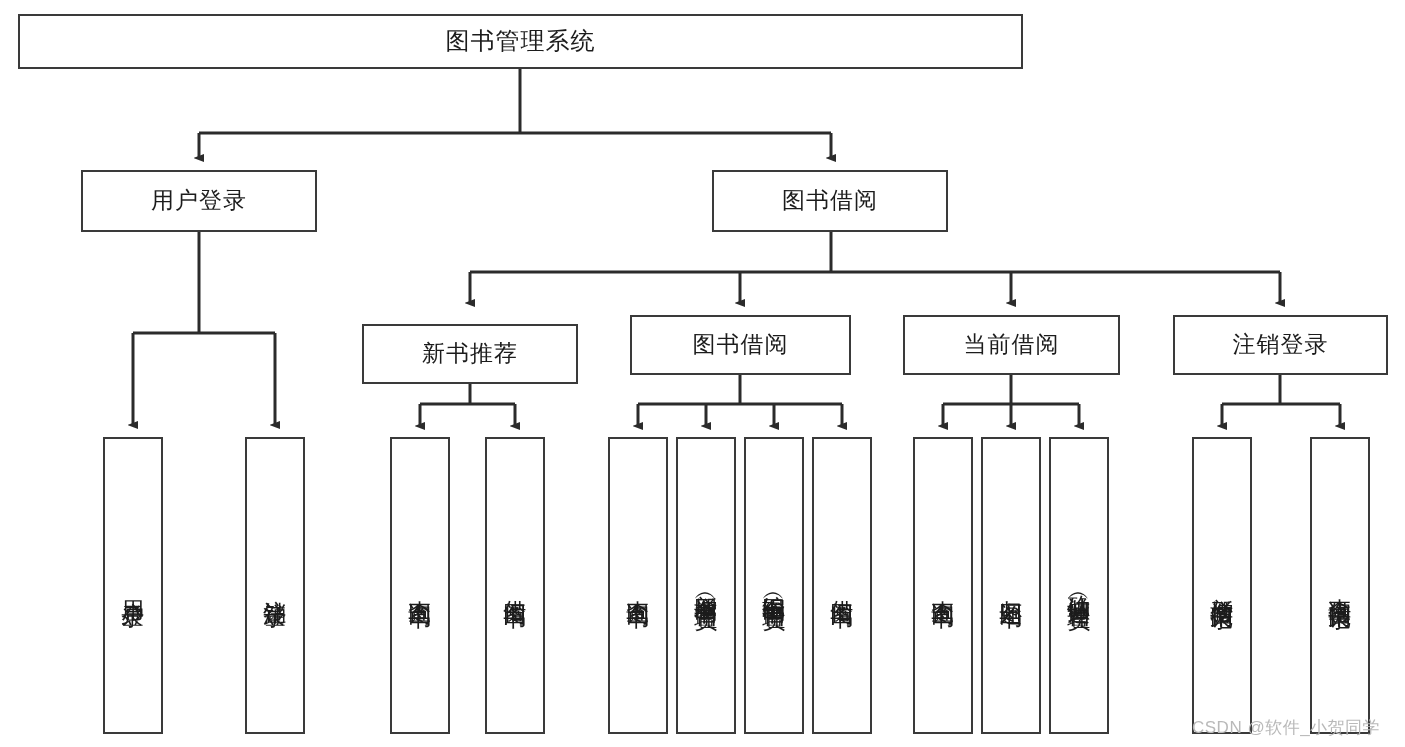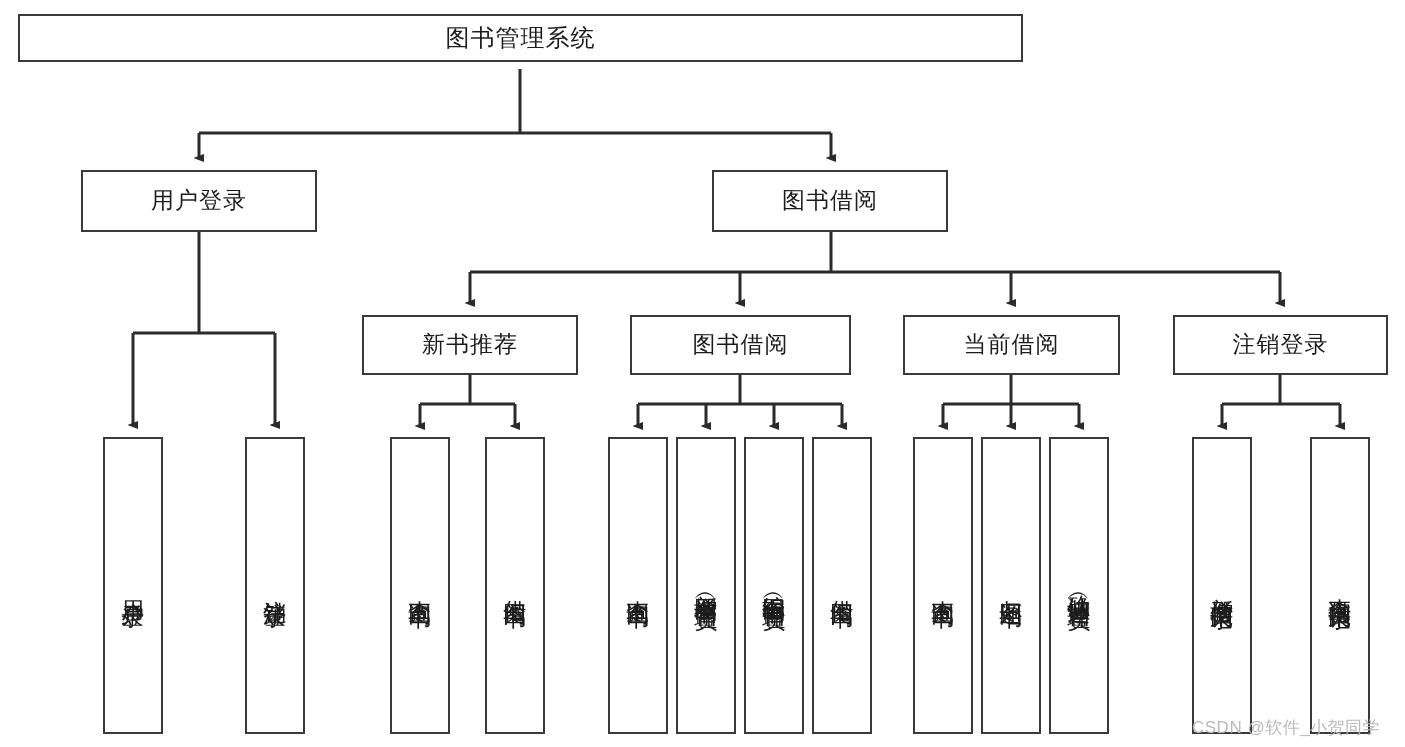--- a/index.html
+++ b/index.html
@@ -111,32 +111,32 @@
       <path d="M1011,404 L1011,426" marker-end="url(#arrow)"></path>
       <path d="M1079,404 L1079,426" marker-end="url(#arrow)"></path>
 
       <path d="M1280,375 L1280,404"></path>
       <path d="M1222,404 L1340,404"></path>
       <path d="M1222,404 L1222,426" marker-end="url(#arrow)"></path>
       <path d="M1340,404 L1340,426" marker-end="url(#arrow)"></path>
     </g>
   </svg>
 
-  <div class="node horiz" id="root-node" style="left:18px; top:14px; width:1005px; height:48px;">
+  <div class="node horiz" id="root-node" style="left:18px; top:14px; width:1005px; height:55px;">
     <span class="txt">图书管理系统</span>
   </div>
 
   <div class="node horiz" style="left:81px; top:170px; width:236px; height:62px;">
     <span class="txt">用户登录</span>
   </div>
   <div class="node horiz" style="left:712px; top:170px; width:236px; height:62px;">
     <span class="txt">图书借阅</span>
   </div>
 
-  <div class="node horiz" style="left:362px; top:315px; width:216px; height:60px;">
+  <div class="node horiz" style="left:362px; top:324px; width:216px; height:60px;">
     <span class="txt">新书推荐</span>
   </div>
   <div class="node horiz" style="left:630px; top:315px; width:221px; height:60px;">
     <span class="txt">图书借阅</span>
   </div>
   <div class="node horiz" style="left:903px; top:315px; width:217px; height:60px;">
     <span class="txt">当前借阅</span>
   </div>
   <div class="node horiz" style="left:1173px; top:315px; width:215px; height:60px;">
     <span class="txt">注销登录</span>

